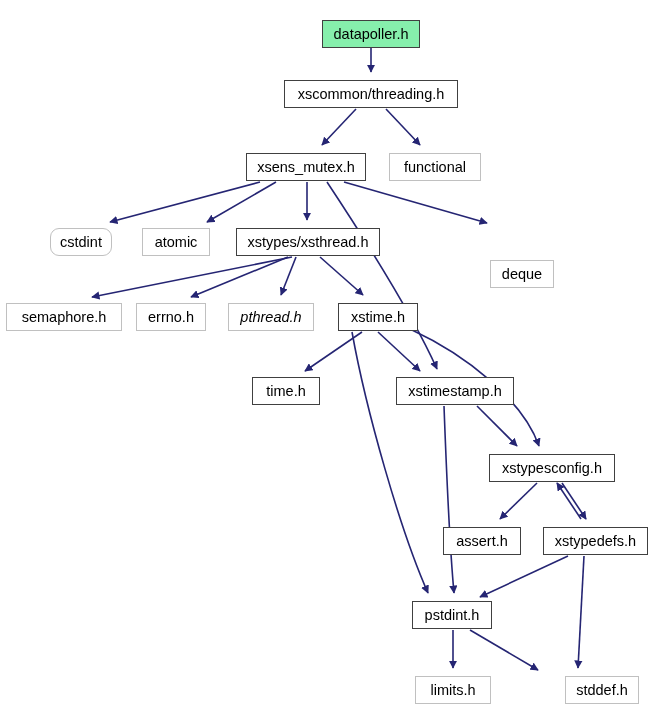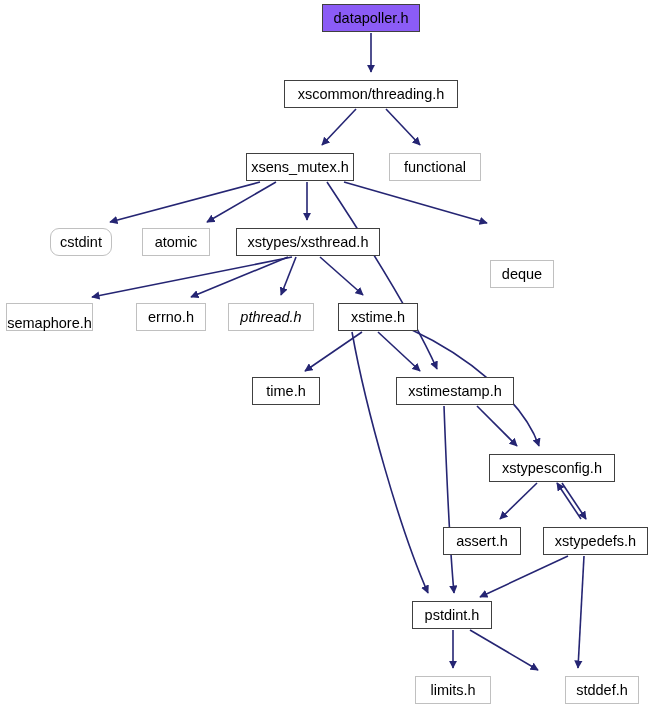--- a/index.html
+++ b/index.html
@@ -36,21 +36,22 @@
     white-space: nowrap;
     background: #ffffff;
     border: 1px solid #c0c0c0;
     z-index: 5;
   }
   .node.strong {
     border: 1.5px solid #404040;
   }
   .node.root {
     border: 1.5px solid #404040;
-    background: #8b5cf6;
+    background: #86efac;
+    margin-top: 16px;
   }
 </style>
 </head>
 <body>
 
 <div id="canvas">
 
   <svg id="edges" viewBox="0 0 655 709" xmlns="http://www.w3.org/2000/svg">
     <defs>
       <marker id="arrow" viewBox="0 0 10 10" refX="9" refY="5" markerWidth="5.2" markerHeight="5.2" orient="auto-start-reverse">
@@ -86,39 +87,39 @@
       </g>
   </svg>
 
   <div id="node-layer">
       <div class="node root" style="left: 322px; top: 4px; width: 98px;">
         <span>datapoller.h</span>
       </div>
       <div class="node strong" style="left: 284px; top: 80px; width: 174px;">
         <span>xscommon/threading.h</span>
       </div>
-      <div class="node strong" style="left: 246px; top: 153px; width: 108px;">
+      <div class="node strong" style="left: 246px; top: 153px; width: 120px;">
         <span>xsens_mutex.h</span>
       </div>
       <div class="node " style="left: 389px; top: 153px; width: 92px;">
         <span>functional</span>
       </div>
       <div class="node " style="left: 50px; top: 228px; width: 62px; border-radius: 9px;">
         <span>cstdint</span>
       </div>
       <div class="node " style="left: 142px; top: 228px; width: 68px;">
         <span>atomic</span>
       </div>
       <div class="node strong" style="left: 236px; top: 228px; width: 144px;">
         <span>xstypes/xsthread.h</span>
       </div>
       <div class="node " style="left: 490px; top: 228px; width: 64px; margin-top: 32px;">
         <span>deque</span>
       </div>
-      <div class="node " style="left: 6px; top: 303px; width: 87px; align-items: flex-end;">
+      <div class="node " style="left: 6px; top: 303px; width: 116px;">
         <span>semaphore.h</span>
       </div>
       <div class="node " style="left: 136px; top: 303px; width: 70px;">
         <span>errno.h</span>
       </div>
       <div class="node " style="left: 228px; top: 303px; width: 86px; font-style: italic;">
         <span>pthread.h</span>
       </div>
       <div class="node strong" style="left: 338px; top: 303px; width: 80px;">
         <span>xstime.h</span>

